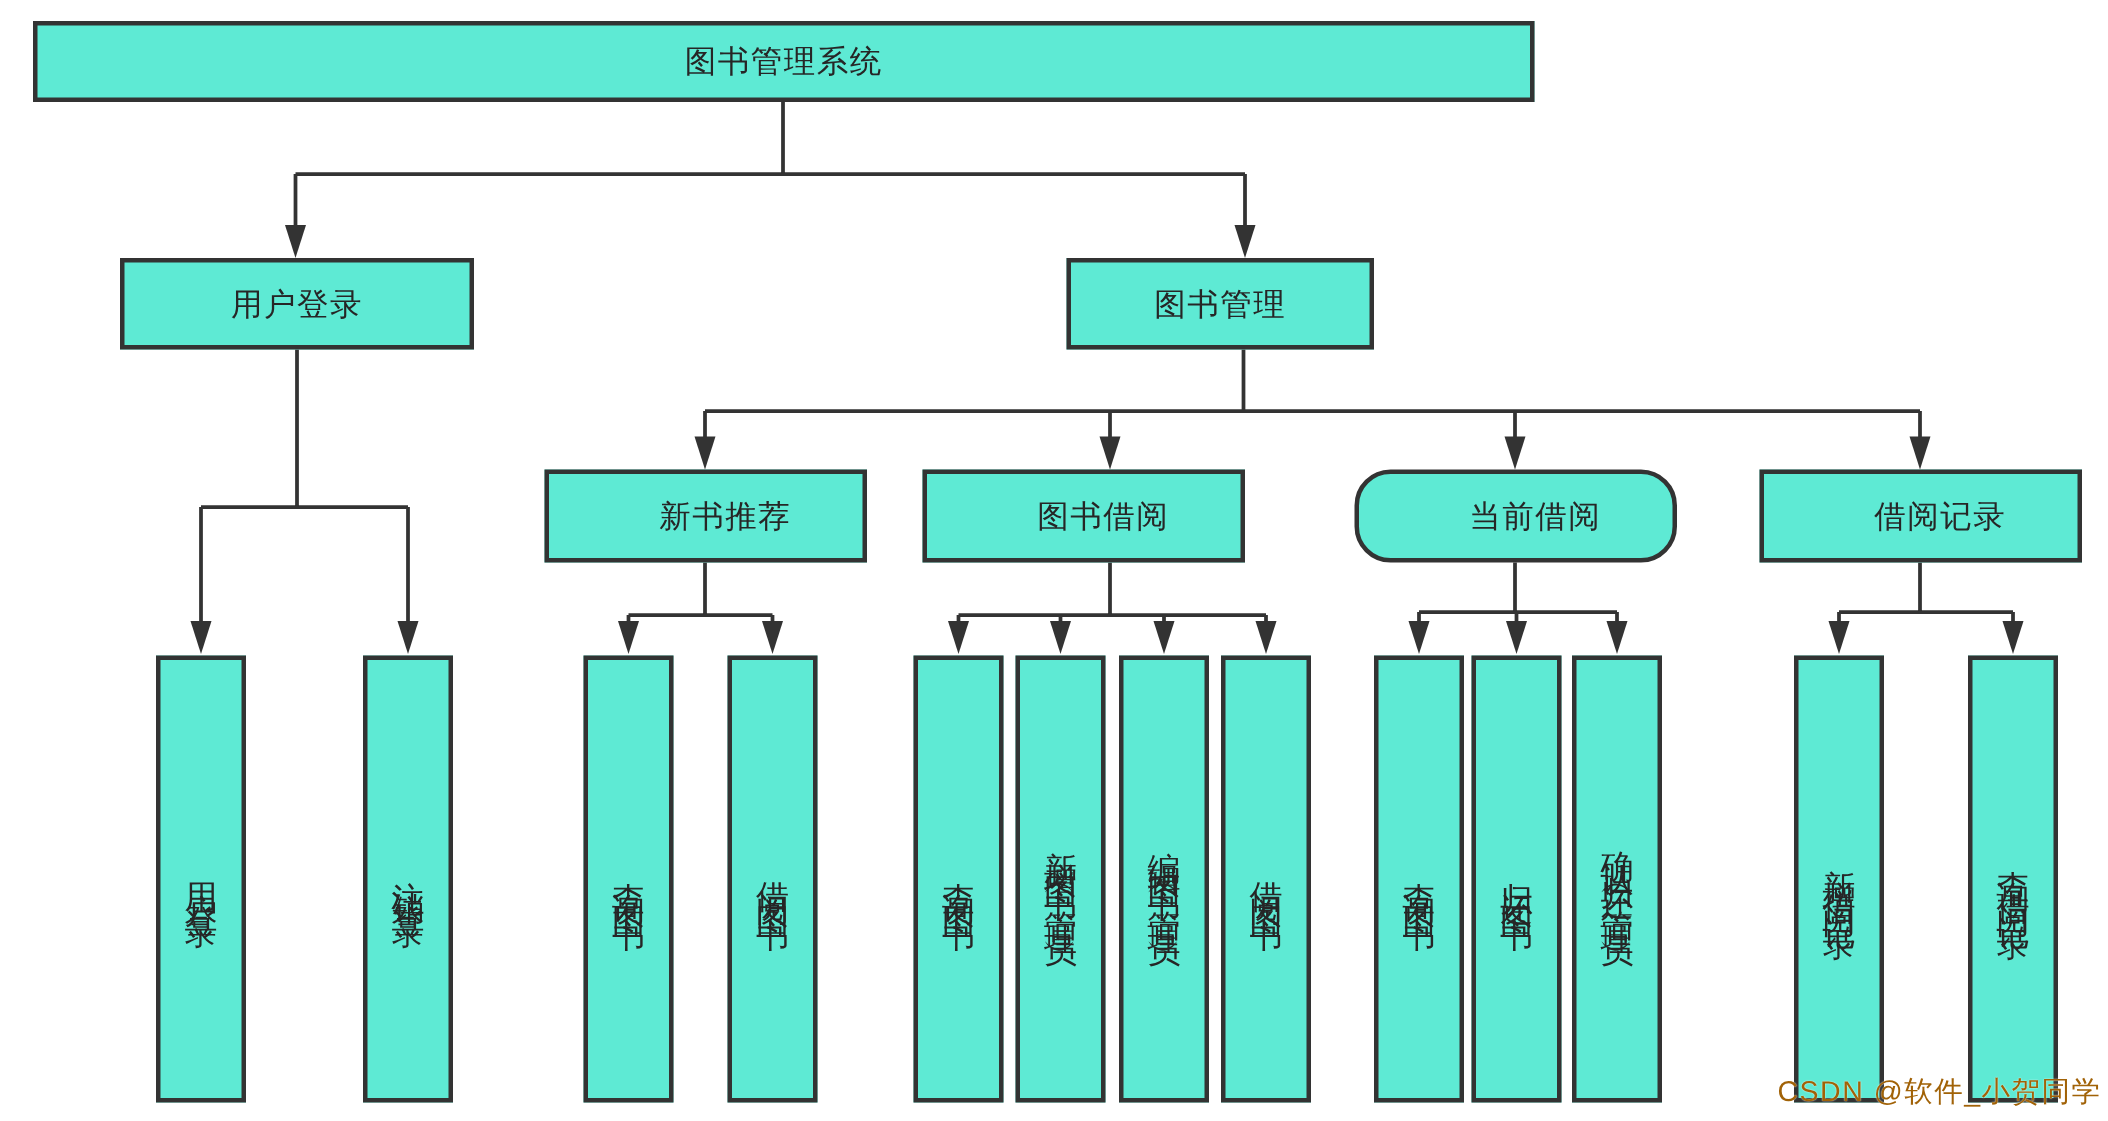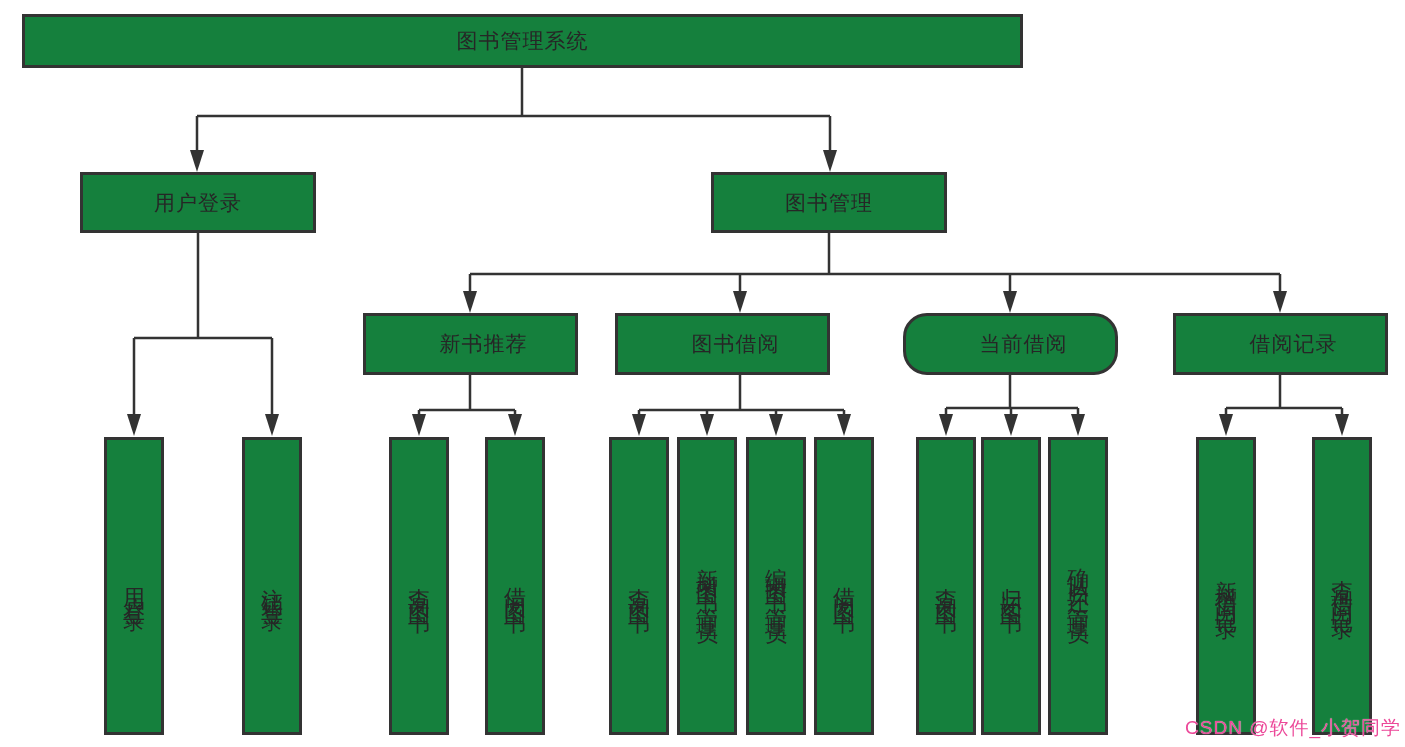--- a/index.html
+++ b/index.html
@@ -20,32 +20,32 @@
     position: absolute;
     left: 0; top: 0;
     width: 1405px;
     height: 747px;
     pointer-events: none;
   }
   .box {
     position: absolute;
     box-sizing: border-box;
     border: 3px solid #333333;
-    background: #15803d;
+    background: #5eead4;
     display: flex;
     align-items: center;
     justify-content: center;
   }
   .hnode {
     font-size: 21px;
     letter-spacing: 1px;
   }
   .root-node   { left: 22px;  top: 14px;  width: 1001px; height: 54px; }
   .l2-a        { left: 80px;  top: 172px; width: 236px;  height: 61px; }
-  .l2-b        { left: 711px; top: 172px; width: 236px;  height: 61px; }
+  .l2-b        { left: 711px; top: 172px; width: 205px;  height: 61px; }
   .l3          { top: 313px;  width: 215px; height: 62px; padding-left: 26px; }
   .l3-0 { left: 363px; }
   .l3-1 { left: 615px; }
   .l3-2 { left: 903px; border-radius: 24px; }
   .l3-3 { left: 1173px; }
   .leaf {
     top: 437px;
     width: 60px;
     height: 298px;
   }
@@ -68,21 +68,21 @@
     font-size: 22px;
     line-height: 1;
     letter-spacing: 8px;
     white-space: nowrap;
   }
   .watermark {
     position: absolute;
     right: 4px;
     bottom: 6px;
     font-size: 19px;
-    color: #ec4899;
+    color: #a16207;
     letter-spacing: 1px;
     z-index: 5;
     text-shadow: 0 0 1px #ffffff;
   }
 </style>
 </head>
 <body>
 
 <div class="canvas">
 

